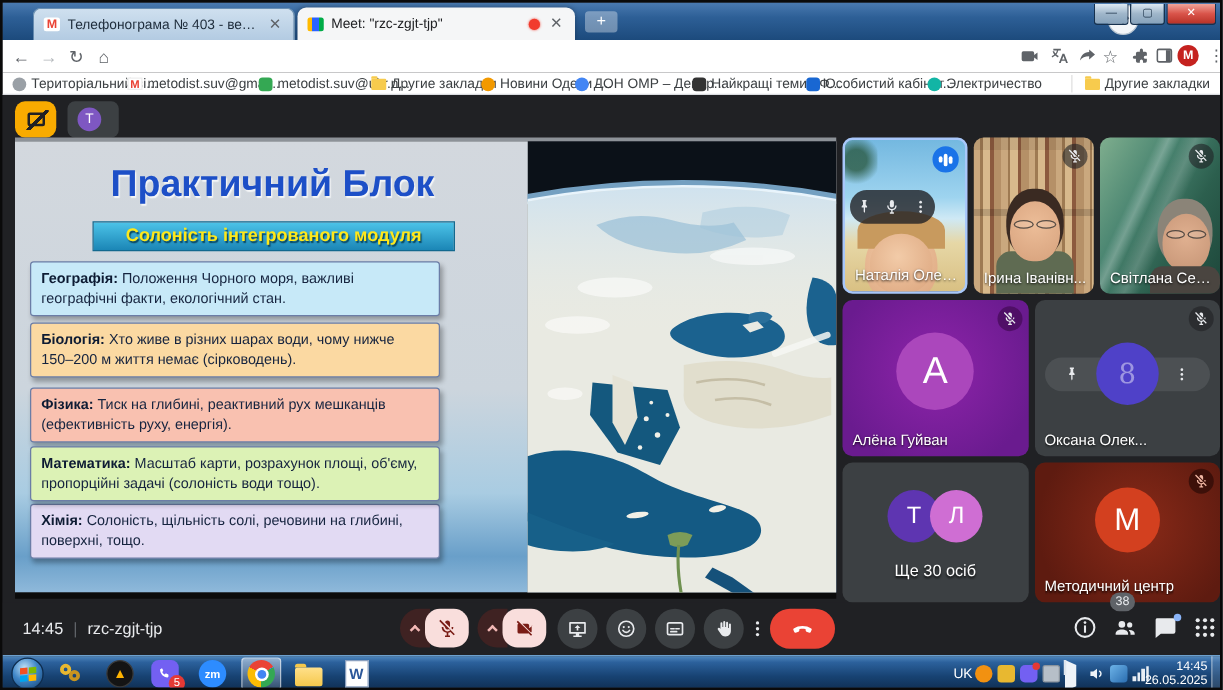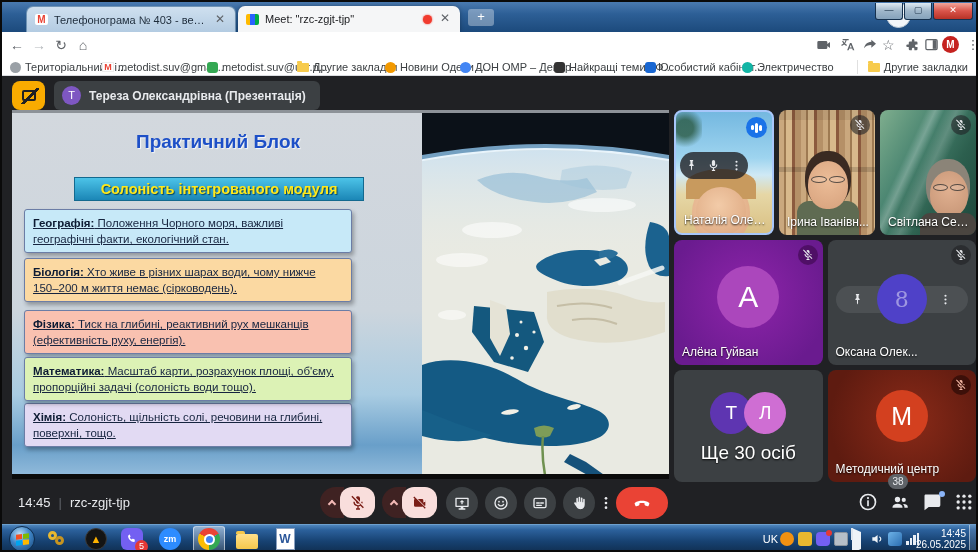--- a/index.html
+++ b/index.html
@@ -47,23 +47,23 @@
   .meet { position:absolute; left:0; top:75px; width:100%; height:447px; background:#202124; }
   .alert-btn { position:absolute; left:10px; top:4px; width:33px; height:29px; border-radius:8px; background:#f9ab00; display:flex; align-items:center; justify-content:center; }
   .alert-glyph { width:14px; height:11px; border:2px solid #202124; border-radius:2px; position:relative; }
   .alert-glyph:before { content:""; position:absolute; left:-3px; top:-4px; width:18px; height:16px; background:linear-gradient(135deg,transparent 46%,#202124 46% 56%,transparent 56%); }
   .presenter-pill { position:absolute; left:52px; top:4px; height:29px; background:#3c4043; border-radius:6px; display:flex; align-items:center; gap:8px; padding:0 14px 0 8px; }
   .pp-av { width:19px; height:19px; border-radius:50%; background:#7e57c2; color:#fff; font-size:11px; text-align:center; line-height:19px; }
   .pp-name { color:#e8eaed; font-size:12px; font-weight:bold; }
 
   
   .slide { position:absolute; left:10px; top:33px; width:657px; height:369px; background:linear-gradient(180deg,#d3d8de 0%,#ccd5dd 55%,#a9cce2 78%,#699fc9 92%,#8fb9da 100%); border-top:3px solid #8d9298; border-bottom:5px solid #0b0b0b; overflow:hidden; }
-  .s-title { position:absolute; left:0; top:18px; width:412px; text-align:center; font-size:19px; font-weight:bold; color:#1d4fc7; text-shadow:1px 1px 1px rgba(255,255,255,.8); }
+  .s-title { position:absolute; left:0; top:18px; width:412px; text-align:center; font-size:30px; font-weight:bold; color:#1d4fc7; text-shadow:1px 1px 1px rgba(255,255,255,.8); }
   .s-sub { position:absolute; left:62px; top:64px; width:290px; height:24px; background:linear-gradient(180deg,#4cc3e8,#1b86b6); border:1px solid #13698f; text-align:center; font-size:14.5px; font-weight:bold; color:#ffe81a; line-height:23px; text-shadow:1px 1px 1px #08445e; }
-  .s-box { position:absolute; left:12px; width:328px; border:1px solid #6b7da6; border-radius:3px; box-shadow:2px 3px 4px rgba(0,0,0,.3); padding:5px 8px; font-size:11.5px; line-height:1.4; color:#16243f;text-decoration:underline; }
+  .s-box { position:absolute; left:12px; width:328px; border:1px solid #6b7da6; border-radius:3px; box-shadow:2px 3px 4px rgba(0,0,0,.3); padding:5px 8px; font-size:11.5px; line-height:1.4; color:#16243f; }
   .s-box b { color:#0d1b33; }
   .map { position:absolute; right:0; top:-3px; width:247px; height:372px; }
 
   
   .tiles { position:absolute; left:672px; top:33px; width:302px; display:flex; flex-direction:column; gap:5px; }
   .trow { display:flex; gap:5px; }
   .tile { position:relative; border-radius:8px; overflow:hidden; background:#3c4043; flex:1; }
   .tname { position:absolute; left:8px; bottom:6px; font-size:12px; color:#fff; text-shadow:0 1px 2px rgba(0,0,0,.9); max-width:calc(100% - 14px); white-space:nowrap; overflow:hidden; text-overflow:ellipsis; }
   .badge { position:absolute; top:5px; right:5px; width:20px; height:20px; border-radius:50%; background:rgba(32,33,36,.6); display:flex; align-items:center; justify-content:center; }
   .badge svg { width:12px; height:12px; }
@@ -312,21 +312,20 @@
       </div>
   </div>
 
   <div class="meet">
 
     <div class="alert-btn">
       <span class="alert-glyph"></span>
     </div>
     <div class="presenter-pill">
       <span class="pp-av">T</span>
-      <span class="pp-name">Тереза Олександрівна (Презентація)</span>
     </div>
 
     <div class="slide">
 
       <svg class="map" viewBox="0 0 247 372">
         <defs>
           <clipPath id="earthclip">
               <ellipse cx="124" cy="640" rx="640" ry="600"></ellipse>
             </clipPath>
           <linearGradient id="hazegrad" x1="0" y1="0" x2="0" y2="1">
@@ -498,21 +497,21 @@
 
       </div>
 
       <div class="trow" style="height:112px">
 
         <div class="tile">
           <div style="position:absolute;left:50%;top:22px;transform:translateX(-50%);display:flex">
             <span style="width:42px;height:42px;border-radius:50%;background:#5e35b1;color:#fff;font-size:19px;display:flex;align-items:center;justify-content:center">Т</span>
             <span style="width:42px;height:42px;border-radius:50%;background:#cf6ed3;color:#fff;font-size:19px;display:flex;align-items:center;justify-content:center;margin-left:-8px">Л</span>
           </div>
-          <div class="tname" style="left:0;right:0;max-width:none;text-align:center;bottom:18px;font-size:19px">Ще 30 осіб</div>
+          <div class="tname" style="left:0;right:0;max-width:none;text-align:center;bottom:18px;font-size:13px">Ще 30 осіб</div>
         </div>
 
         <div class="tile" style="background:radial-gradient(circle at 55% 45%,#8a2a18,#5e1b10 78%)">
           <div class="bigav" style="top:20px;width:52px;height:52px;background:#d3401f;font-size:25px">М</div>
           <div class="badge" style="background:rgba(50,13,7,.8)">
               <svg style="color:#f2b8a5">
                 <use href="#i-micoff"></use>
               </svg>
             </div>
           <div class="tname">Методичний центр</div>

